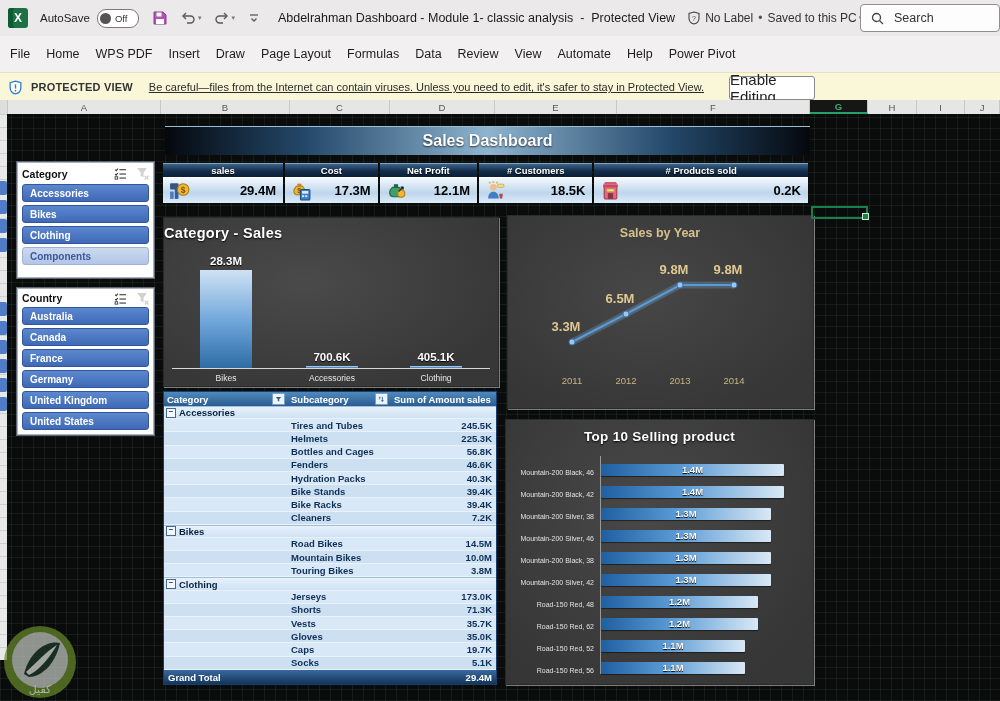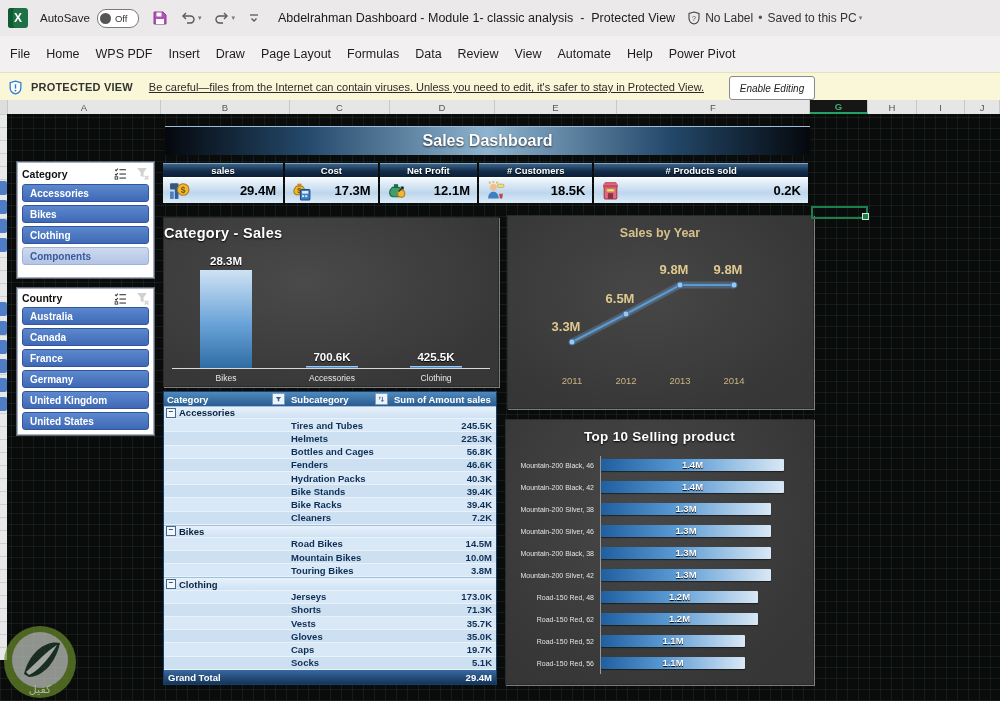--- a/index.html
+++ b/index.html
@@ -30,21 +30,21 @@
   .menubar{position:absolute;left:0;top:36px;width:1000px;height:36px;background:#f2f0f0;
            display:flex;align-items:center;}
   .menu-item{padding:0 8px;font-size:12.5px;color:#1d1d1d;cursor:default;}
   .menu-item:first-child{margin-left:2px;}
   
   .pbanner{position:absolute;left:0;top:72px;width:1000px;height:28px;background:#faf7d8;
            border-top:1px solid #e6e2bd;display:flex;align-items:center;}
   .pbanner .plabel{font-size:11px;font-weight:bold;color:#333;margin-left:8px;letter-spacing:.2px;}
   .pbanner .pmsg{font-size:11px;color:#2b2b2b;margin-left:16px;text-decoration:underline;}
   .enable-btn{position:absolute;left:729px;top:3px;width:84px;height:22px;background:#fff;border:1px solid #8a8a8a;
-              border-radius:3px;font-size:10px;color:#222;display:flex;align-items:center;justify-content:center;font-style:italic;}
+              border-radius:3px;font-size:15px;color:#222;display:flex;align-items:center;justify-content:center;}
   
   .colheaders{position:absolute;left:0;top:100px;width:1000px;height:14px;background:#e7e6e6;display:flex;font-size:9.5px;}
   .corner{width:8px;height:14px;background:#dedede;border-right:1px solid #c6c6c6;box-sizing:border-box;}
   .colhead{height:14px;display:flex;align-items:center;justify-content:center;color:#555;
            border-right:1px solid #c8c8c8;box-sizing:border-box;}
   .colhead.sel{background:#161616;color:#3fae72;border-bottom:2px solid #21a366;font-weight:bold;}
   
   .sheet{position:absolute;left:0;top:114px;width:1000px;height:587px;background-color:#0a0c0b;
      background-image:repeating-linear-gradient(0deg,rgba(125,160,140,.10) 0 1px,transparent 1px 11px),
                       repeating-linear-gradient(90deg,rgba(125,160,140,.10) 0 1px,transparent 1px 11px);}
@@ -107,21 +107,21 @@
   .pvt-total{height:14px;display:flex;align-items:center;background:linear-gradient(180deg,#39699f,#15355a);
              color:#fff;font-weight:bold;}
   .pvt-total span:first-child{padding-left:4px;flex:1;}
   .pvt-total span:last-child{padding-right:4px;}
   
   #top10{left:505px;top:305px;width:307px;height:264px;background:radial-gradient(ellipse at 45% 35%,#484848,#363636 80%);}
   .t10-title{position:absolute;left:0;top:9px;width:100%;text-align:center;color:#fff;font-size:13.5px;font-weight:bold;
              text-shadow:0 1px 2px #000;letter-spacing:.3px;}
   .t10-axis{position:absolute;left:94px;top:36px;bottom:10px;width:1px;background:#9a9a9a;}
   .t10-rows{position:absolute;left:0;top:34px;width:100%;display:flex;flex-direction:column;}
-  .t10-row{height:22px;display:flex;align-items:center;}
+  .t10-row{height:22px;display:flex;align-items:flex-end;}
   .t10-label{width:88px;text-align:right;color:#e2e2e2;font-size:7px;padding-right:6px;flex:none;}
   .t10-bar{position:relative;height:12px;margin-left:1px;border-radius:1px;
       background:linear-gradient(90deg,#1f5fa0,#5b9bd5 45%,#d9e8f5);box-shadow:0 1px 1px rgba(0,0,0,.5);}
   .t10-val{position:absolute;left:0;top:0;width:100%;text-align:center;color:#fff;font-size:9.5px;font-weight:bold;
            line-height:12px;text-shadow:0 1px 1px #000;}
   
   .selcell{position:absolute;left:811px;top:92px;width:57px;height:13px;border:2px solid #1a7f4b;box-sizing:border-box;}
   .selcell .handle{position:absolute;right:-3px;bottom:-3px;width:5px;height:5px;background:#1a7f4b;border:1px solid #cfe8da;}
   svg text{font-family:"Liberation Sans","DejaVu Sans",sans-serif;}
 </style>
@@ -172,20 +172,27 @@
     <span class="doc-status">
       <svg width="14" height="14" viewBox="0 0 14 14" style="margin-right:4px">
           <path d="M7 1 L12 2.5 V7 C12 10.5 9.5 12.5 7 13 C4.5 12.5 2 10.5 2 7 V2.5 Z" fill="none" stroke="#444" stroke-width="1.1"></path>
           <text x="7" y="9.5" font-size="7" text-anchor="middle" fill="#444">?</text>
         </svg>
       <span>No Label</span>
       <span class="dot">•</span>
       <span>Saved to this PC</span>
       <span class="tb-caret">▾</span>
     </span>
+    <div class="searchbox">
+      <svg width="13" height="13" viewBox="0 0 13 13" style="margin:0 8px 0 10px">
+          <circle cx="5.5" cy="5.5" r="4" fill="none" stroke="#444" stroke-width="1.3"></circle>
+          <path d="M8.5 8.5 L12 12" stroke="#444" stroke-width="1.3"></path>
+        </svg>
+      <input placeholder="Search" style="">
+    </div>
   </div>
 
   <div class="menubar">
       <div class="menu-item">File</div>
       <div class="menu-item">Home</div>
       <div class="menu-item">WPS PDF</div>
       <div class="menu-item">Insert</div>
       <div class="menu-item">Draw</div>
       <div class="menu-item">Page Layout</div>
       <div class="menu-item">Formulas</div>
@@ -383,21 +390,21 @@
     <div class="panel" id="catsales">
       <div class="cs-title">Category - Sales</div>
       <div class="cs-axis"></div>
     <div class="cs-bar" style="left: 36px; top: 52px; height: 98px;"></div>
         <div class="cs-val" style="left: 22px; top: 37px;">28.3M</div>
         <div class="cs-cat" style="left: 17px;">Bikes</div>
         <div class="cs-bar" style="left: 142px; top: 148px; height: 2px;"></div>
         <div class="cs-val" style="left: 128px; top: 133px;">700.6K</div>
         <div class="cs-cat" style="left: 123px;">Accessories</div>
         <div class="cs-bar" style="left: 246px; top: 148px; height: 2px;"></div>
-        <div class="cs-val" style="left: 232px; top: 133px;">425.5K</div>
+        <div class="cs-val" style="left: 232px; top: 133px;">405.1K</div>
         <div class="cs-cat" style="left: 227px;">Clothing</div>
       </div>
 
     <div class="panel" id="salesyear"><svg width="303" height="190" viewBox="0 0 303 190">
           <text x="152" y="21" text-anchor="middle" fill="#d6c08c" font-size="12.5" font-weight="bold">Sales by Year</text>
           <polyline points="64,126 118,98 172,69 226,69" fill="none" stroke="rgba(120,180,235,.28)" stroke-width="7"></polyline>
           <polyline points="64,126 118,98 172,69 226,69" fill="none" stroke="#5b9bd5" stroke-width="2.2"></polyline>
           <circle cx="64" cy="126" r="3" fill="#9dc6ec" stroke="#3f76ad"></circle>
           <text x="58" y="115" text-anchor="middle" fill="#e0c98f" font-size="13" font-weight="bold">3.3M</text>
           <text x="64" y="168" text-anchor="middle" fill="#c9b583" font-size="9.5">2011</text>

